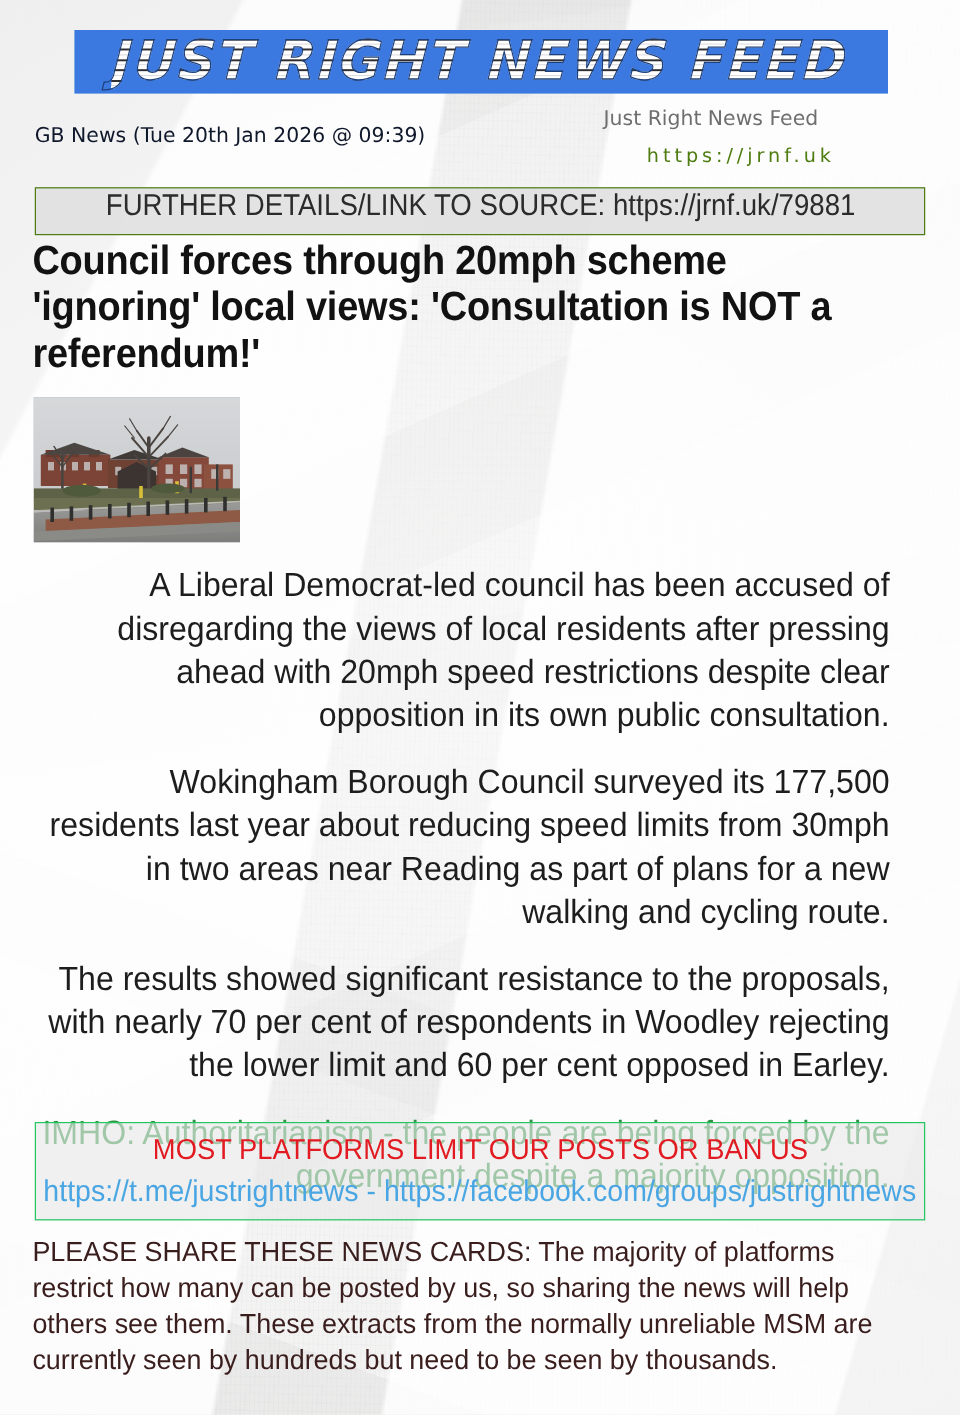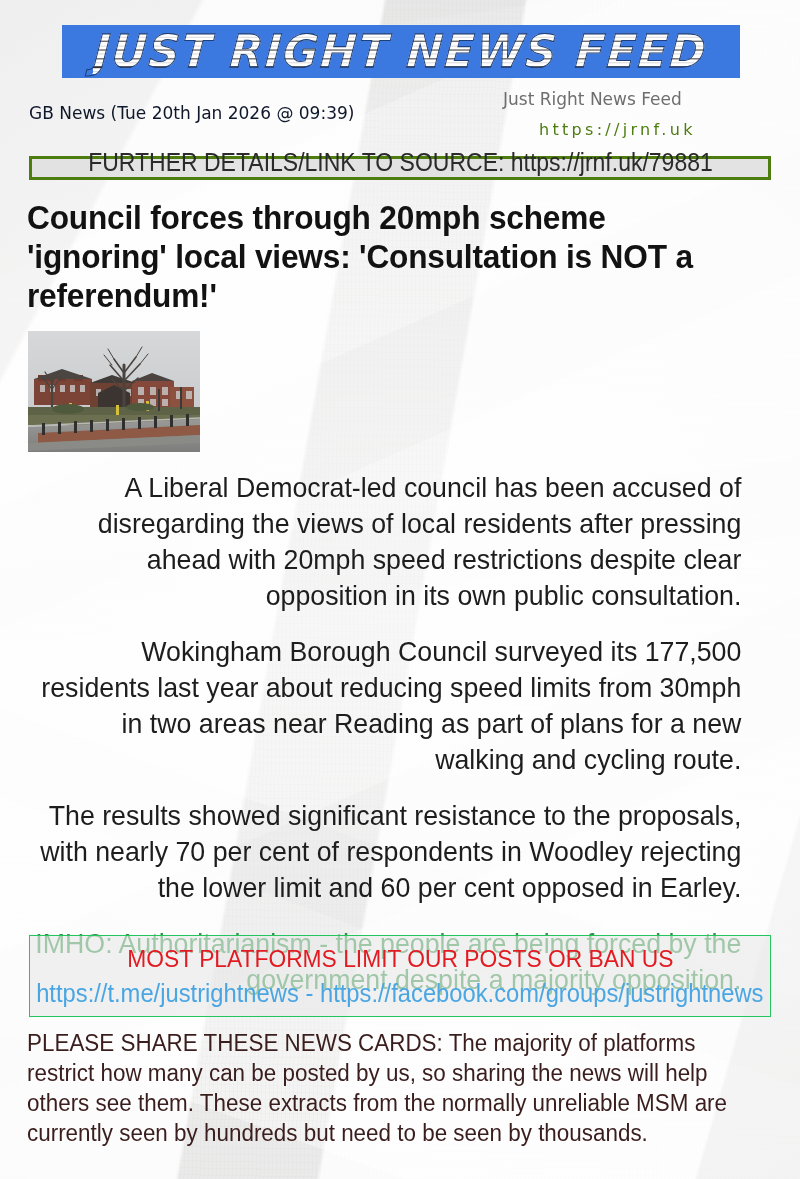--- a/index.html
+++ b/index.html
@@ -118,26 +118,26 @@
     white-space: nowrap;
     margin-left: 36px;
   }
 
   
   .source-box {
     position: absolute;
     left: 29px;
     top: 156px;
     width: 742px;
-    height: 24px;
+    height: 40px;
     box-sizing: border-box;
     background: rgba(225,225,225,0.92);
-    border: 3px solid #4d7c0f;
+    border: 1px solid #4d7c0f;
     display: flex;
-    align-items: flex-end;
+    align-items: flex-start;
     justify-content: center;
   }
   .source-box-text {
     font-family: "Liberation Sans Narrow", "Liberation Sans", sans-serif;
     font-size: 25px;
     color: #2b2b2b;
     white-space: nowrap;
     transform: scaleX(0.92);
   }
 

